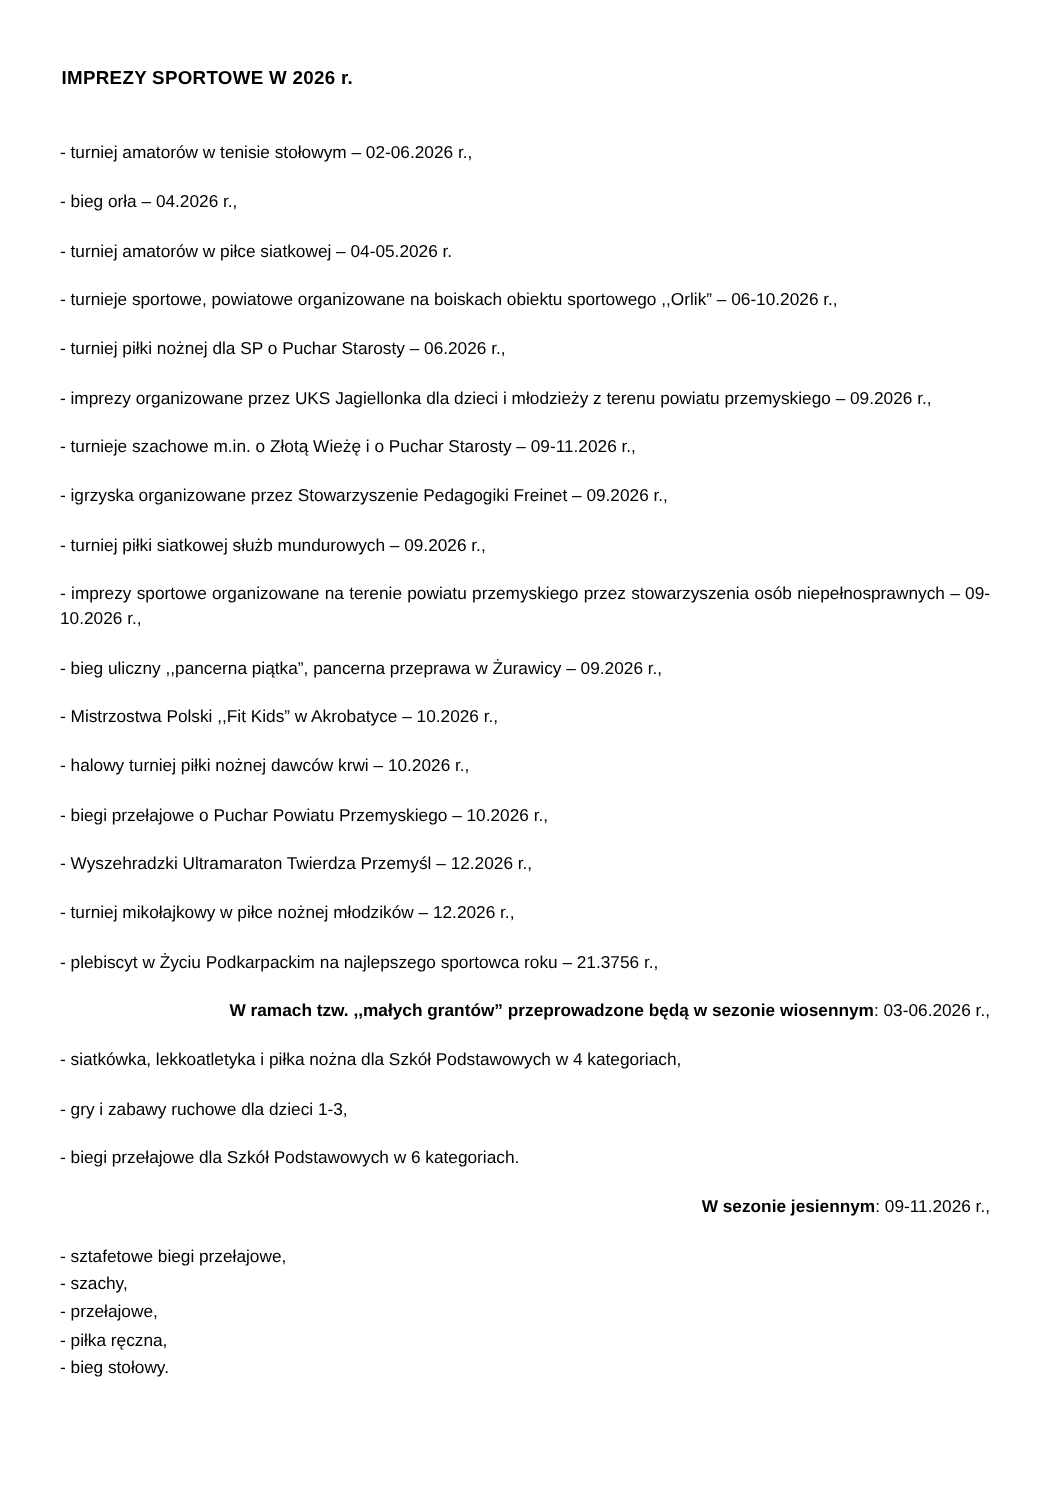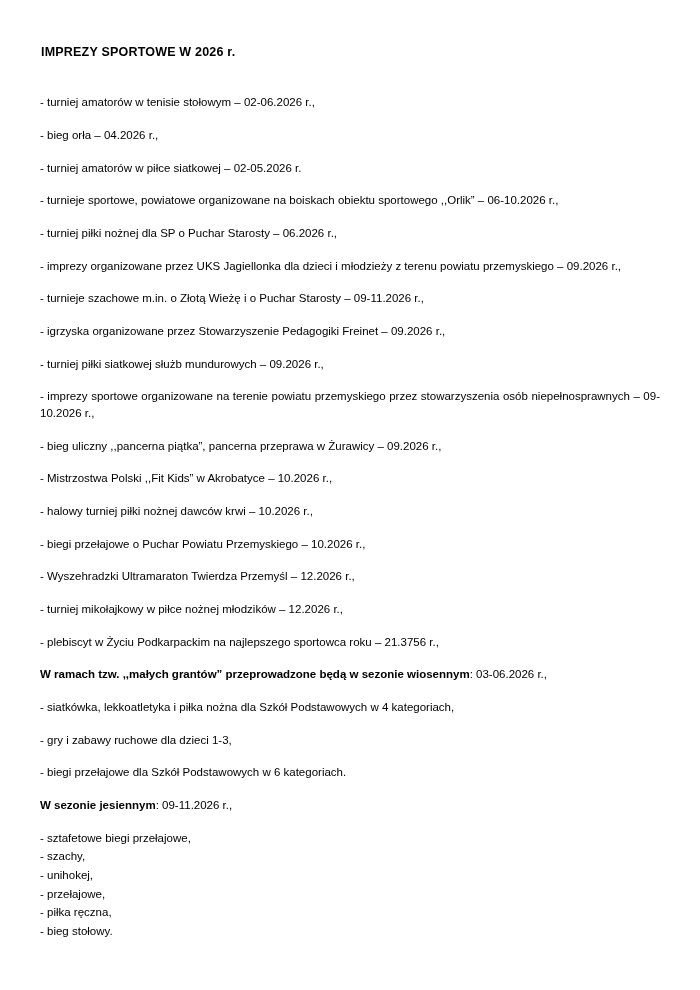--- a/index.html
+++ b/index.html
@@ -33,21 +33,21 @@
     font-size: 11.5px;
     line-height: 1.45;
     margin: 0 0 16px 0;
     text-align: justify;
     text-justify: inter-word;
   }
   .para.tight {
     margin-bottom: 2px;
   }
   .para.lead-bold {
-    text-align: left;
+    text-align: right;
   }
   .para b {
     font-weight: bold;
   }
   .list-block {
     margin-top: 14px;
     margin-bottom: 16px;
   }
   .list-block .para {
     margin-bottom: 2px;
@@ -56,21 +56,21 @@
 </head>
 <body>
 
 <div class="page">
 
   <h1 class="doc-title">IMPREZY SPORTOWE W 2026 r.</h1>
 
   <div>
     <p class="para">- turniej amatorów w tenisie stołowym – 02-06.2026 r.,</p>
     <p class="para">- bieg orła – 04.2026 r.,</p>
-    <p class="para">- turniej amatorów w piłce siatkowej – 02-05.2026 r.</p>
+    <p class="para">- turniej amatorów w piłce siatkowej – 04-05.2026 r.</p>
     <p class="para">- turnieje sportowe, powiatowe organizowane na boiskach obiektu sportowego ,,Orlik” – 06-10.2026 r.,</p>
     <p class="para">- turniej piłki nożnej dla SP o Puchar Starosty – 06.2026 r.,</p>
     <p class="para">- imprezy organizowane przez UKS Jagiellonka dla dzieci i młodzieży z terenu powiatu przemyskiego – 09.2026 r.,</p>
     <p class="para">- turnieje szachowe m.in. o Złotą Wieżę i o Puchar Starosty – 09-11.2026 r.,</p>
     <p class="para">- igrzyska organizowane przez Stowarzyszenie Pedagogiki Freinet – 09.2026 r.,</p>
     <p class="para">- turniej piłki siatkowej służb mundurowych – 09.2026 r.,</p>
     <p class="para">- imprezy sportowe organizowane na terenie powiatu przemyskiego przez stowarzyszenia osób niepełnosprawnych – 09-10.2026 r.,</p>
     <p class="para">- bieg uliczny ,,pancerna piątka”, pancerna przeprawa w Żurawicy – 09.2026 r.,</p>
     <p class="para">- Mistrzostwa Polski ,,Fit Kids” w Akrobatyce – 10.2026 r.,</p>
     <p class="para">- halowy turniej piłki nożnej dawców krwi – 10.2026 r.,</p>
@@ -85,20 +85,19 @@
     <p class="para">- siatkówka, lekkoatletyka i piłka nożna dla Szkół Podstawowych w 4 kategoriach,</p>
     <p class="para">- gry i zabawy ruchowe dla dzieci 1-3,</p>
     <p class="para">- biegi przełajowe dla Szkół Podstawowych w 6 kategoriach.</p>
   </div>
 
   <div>
     <p class="para lead-bold"><b>W sezonie jesiennym</b><span>: 09-11.2026 r.,</span></p>
     <div class="list-block">
       <p class="para tight">- sztafetowe biegi przełajowe,</p>
       <p class="para tight">- szachy,</p>
-      <p class="para tight">- unihokej,</p>
       <p class="para tight">- przełajowe,</p>
       <p class="para tight">- piłka ręczna,</p>
       <p class="para tight">- bieg stołowy.</p>
     </div>
   </div>
 
 </div>
 
 </body></html>

